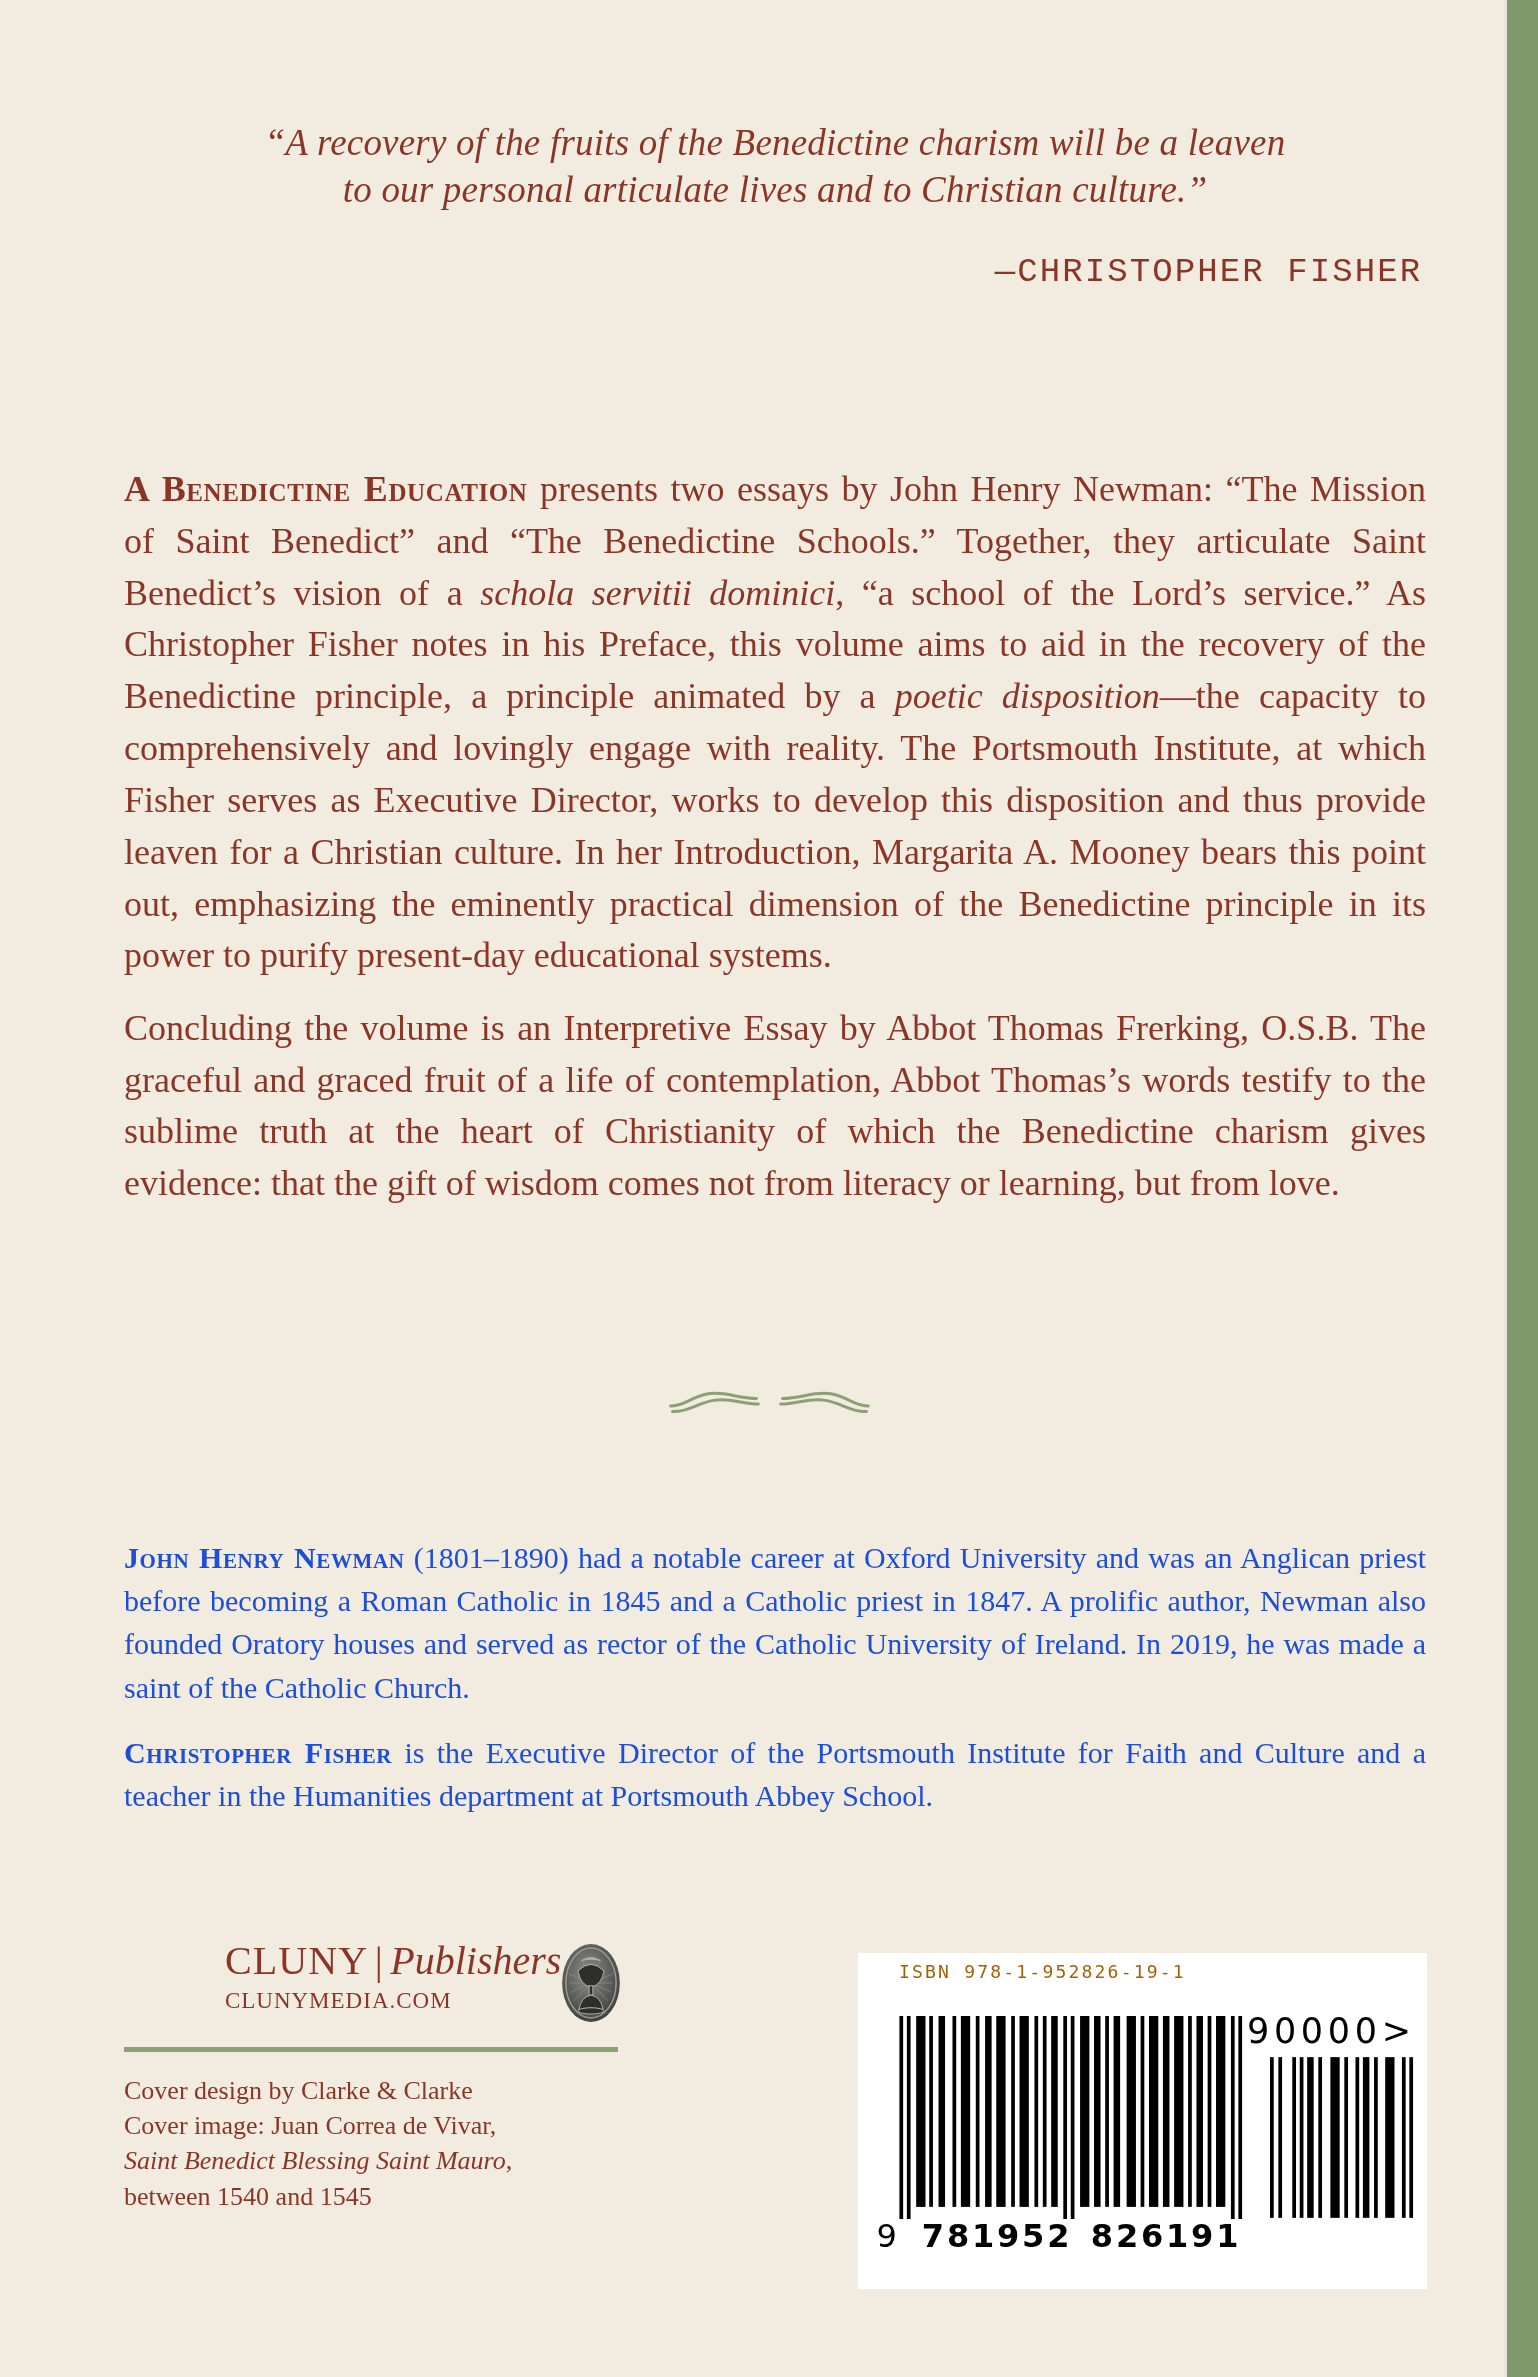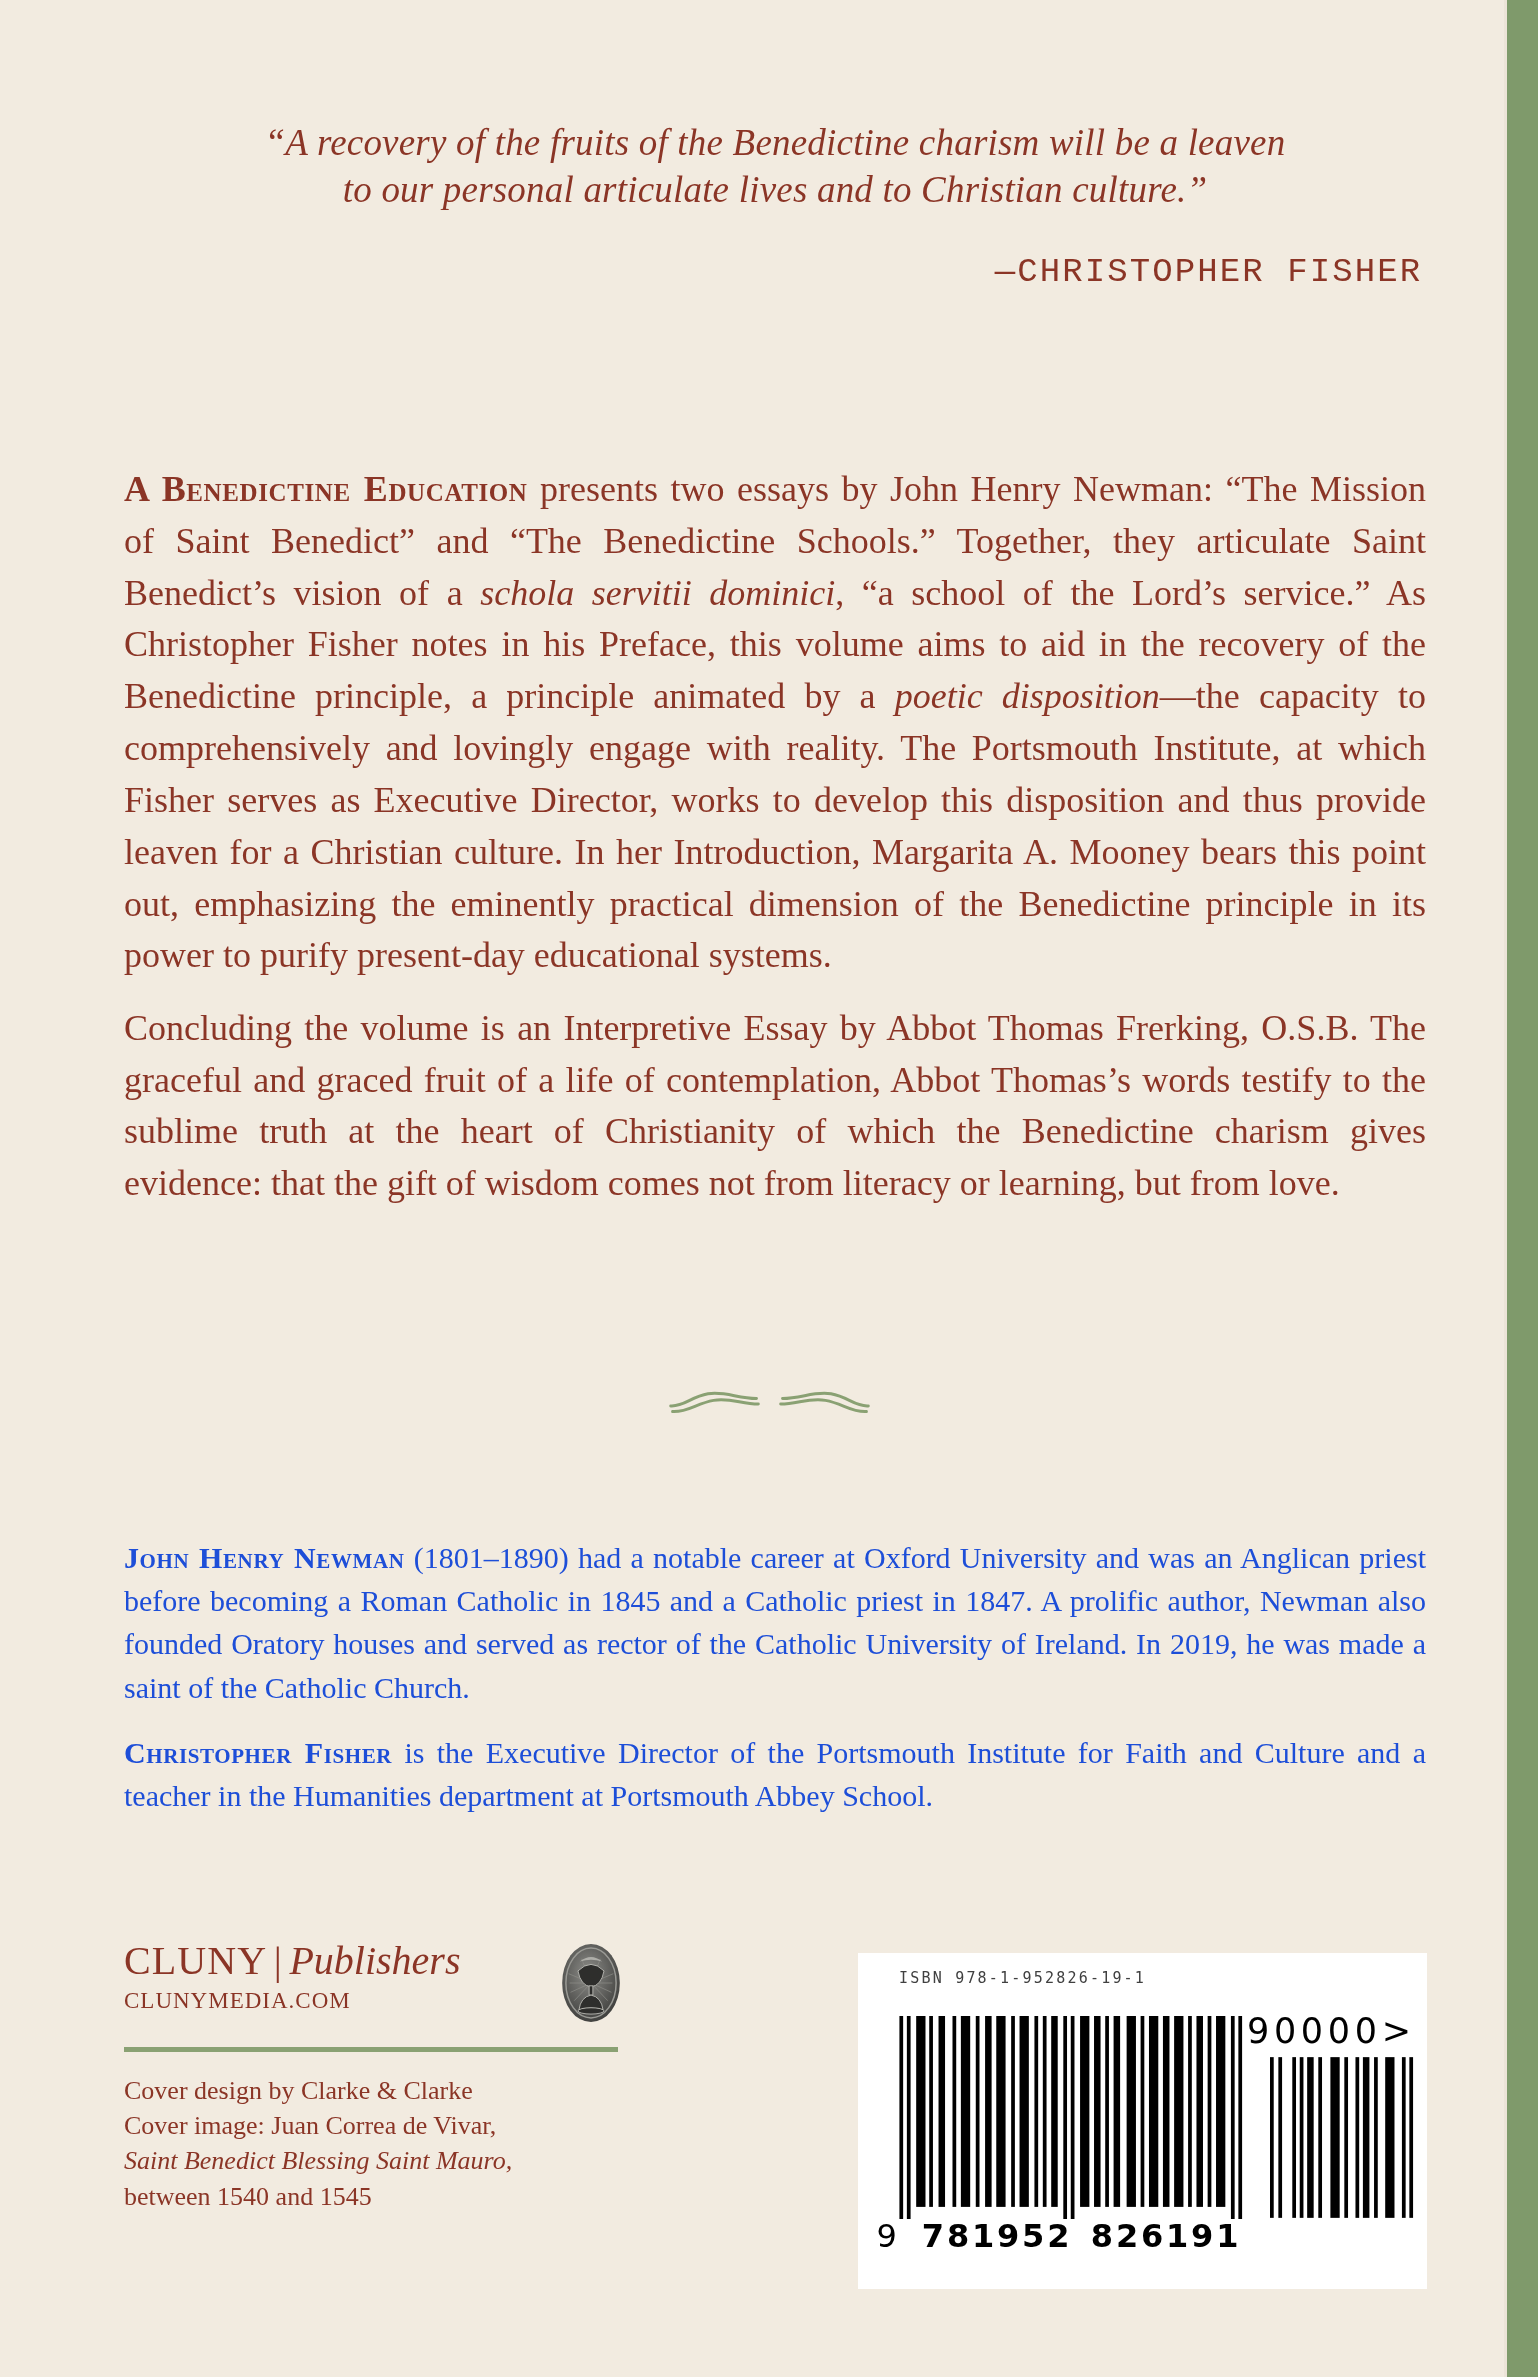--- a/index.html
+++ b/index.html
@@ -115,21 +115,21 @@
   
   #footer-left {
     position: absolute;
     left: 124px;
     top: 1941px;
     width: 503px;
   }
   #publisher-row {
     display: flex;
     align-items: flex-start;
-    justify-content: space-between;
+    justify-content: flex-end;
   }
   #publisher-wordmark {
     line-height: 1;
   }
   #cluny-line {
     font-size: 40px;
     letter-spacing: 1.1px;
     color: #8b3526;
     white-space: nowrap;
   }
@@ -171,25 +171,25 @@
     left: 858px;
     top: 1953px;
     width: 569px;
     height: 336px;
     background: #ffffff;
     box-sizing: border-box;
   }
   #isbn-text {
     position: absolute;
     left: 41px;
-    top: 16px;
+    top: 8px;
     font-family: "DejaVu Sans Mono", "Liberation Mono", monospace;
-    font-size: 15px;
+    font-size: 18px;
     letter-spacing: 2.2px;
-    color: #404040;
+    color: #a16207;
     white-space: nowrap;
   }
   #price-code {
     position: absolute;
     right: 11.2px;
     top: 58px;
     font-family: "DejaVu Sans", "Liberation Sans", sans-serif;
     font-size: 35px;
     letter-spacing: 4.7px;
     color: #000000;

